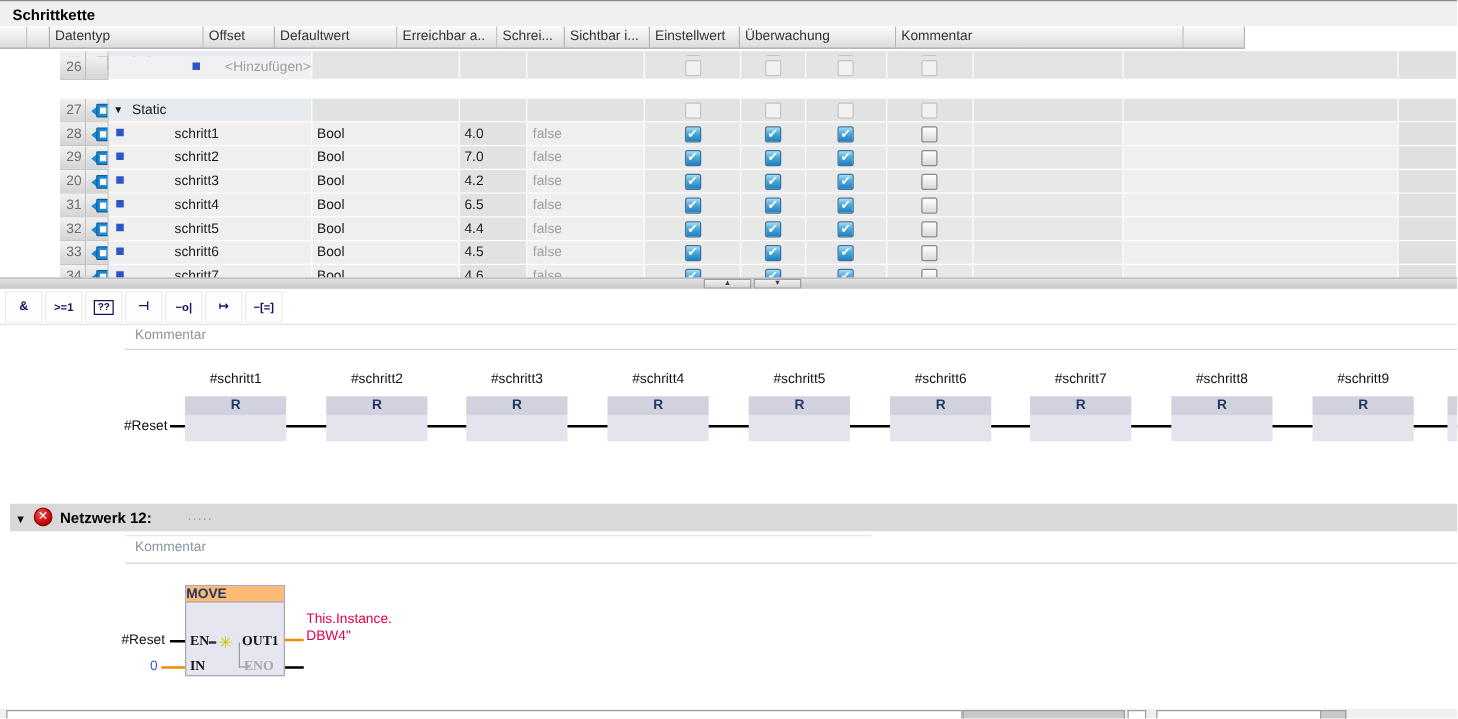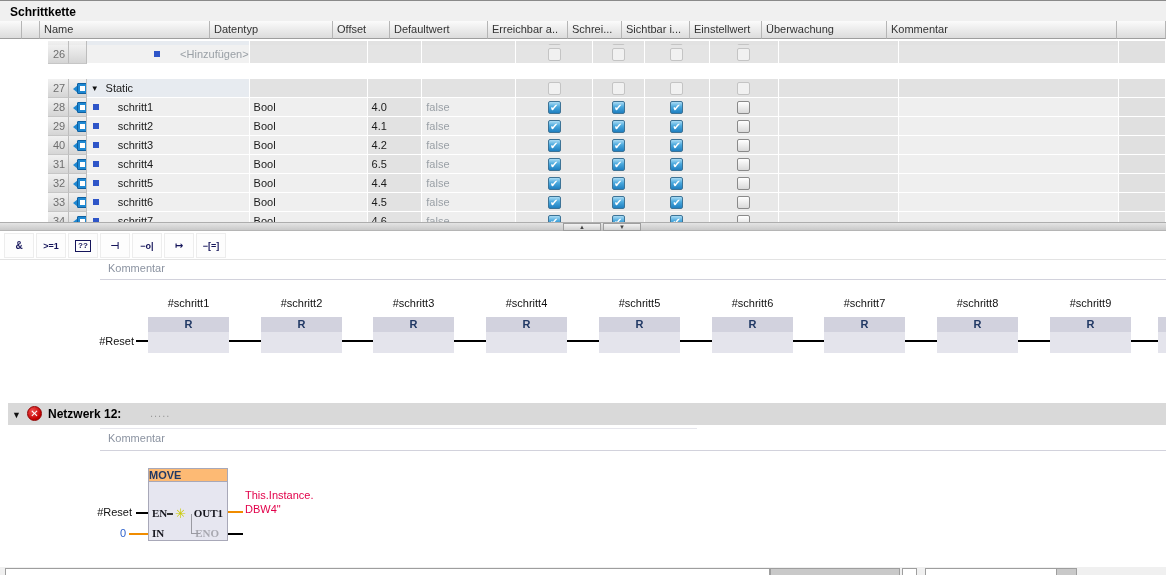--- a/index.html
+++ b/index.html
@@ -32,21 +32,21 @@
   .r-group .bgA { background:#e7ebf0; } .r-group .bgB { background:#e2e2e2; }
   .r-add   .bgA { background:#f1f1f1;text-align:right; } .r-add   .bgB { background:#e4e4e4; }
   .r-item  .bgA { background:#efefef; }
   .r-item  .bgB { background:#e8e8e8; }
   .r-item  .c-off { background:#e2e2e2; }
   .cbcell { display:flex; align-items:center; justify-content:center; padding:0; }
   .c-x { background:#e0e0e0 !important; }
   .gray { color:#9aa0a6; }
   .exp { display:inline-block; font-size:8px; color:#111; margin-right:7px; vertical-align:1px; }
   .bullet { display:inline-block; width:6px; height:6px; background:#2e55c8; margin:0 0 0 2px; vertical-align:1px; }
-  .ind1 { margin-left:20px; } .ind2 { margin-left:19px; }
+  .ind1 { margin-left:20px; } .ind2 { margin-left:41px; }
   
   .tagicon { display:inline-block; width:15px; height:12px; position:relative; margin-top:1px; }
   .tagicon .box { position:absolute; right:0; top:0; width:11px; height:11px; background:#1e88d2;
      border:1px solid #0d5fa0; border-radius:1px; }
   .tagicon .sq { position:absolute; right:3px; top:3px; width:5px; height:5px; background:#fff; }
   .tagicon .arr { position:absolute; left:0; top:2px; width:0; height:0;
      border-top:4px solid transparent; border-bottom:4px solid transparent; border-right:5px solid #1e88d2; }
   
   .cb { width:13px; height:13px; border-radius:2px; }
   .cb.on { border:1px solid #3d7396; background:linear-gradient(180deg,#aadcf5 0%,#49a8dd 45%,#1f7fc0 100%);
@@ -108,21 +108,20 @@
 <div id="screen">
 
   <div class="titlebar">
     <span class="t">Schrittkette</span>
   </div>
 
   <div class="vartable">
     <div class="thead">
       <div class="th w-num"></div>
       <div class="th w-ic"></div>
-      <div class="th w-name">Name</div>
       <div class="th w-type">Datentyp</div>
       <div class="th w-off">Offset</div>
       <div class="th w-def">Defaultwert</div>
       <div class="th w-c1">Erreichbar a..</div>
       <div class="th w-c2">Schrei...</div>
       <div class="th w-c3">Sichtbar i...</div>
       <div class="th w-c4">Einstellwert</div>
       <div class="th w-mon">Überwachung</div>
       <div class="th w-kom">Kommentar</div>
       <div class="th w-x"></div>
@@ -221,40 +220,40 @@
         </div>
       <div class="td bgB w-mon"></div>
       <div class="td bgA w-kom"></div>
       <div class="td w-x c-x"></div>
     </div>
     <div class="trow r-item" style="top:96px">
       <div class="td rowhdr w-num c-num">29</div>
       <div class="td rowhdr w-ic"><span class="tagicon"><span class="arr"></span><span class="box"></span><span class="sq"></span></span></div>
       <div class="td bgA w-name"><span class="bullet"></span><span class="ind2">schritt2</span></div>
       <div class="td bgA w-type">Bool</div>
-      <div class="td c-off w-off">4.1</div>
+      <div class="td c-off w-off">7.0</div>
       <div class="td bgA w-def gray">false</div>
       <div class="td bgB w-c1 cbcell">
           <span class="cb on"></span>
         </div>
       <div class="td bgB w-c2 cbcell">
           <span class="cb on"></span>
         </div>
       <div class="td bgB w-c3 cbcell">
           <span class="cb on"></span>
         </div>
       <div class="td bgB w-c4 cbcell">
           <span class="cb off"></span>
         </div>
       <div class="td bgB w-mon"></div>
       <div class="td bgA w-kom"></div>
       <div class="td w-x c-x"></div>
     </div>
     <div class="trow r-item" style="top:115px">
-      <div class="td rowhdr w-num c-num">40</div>
+      <div class="td rowhdr w-num c-num">20</div>
       <div class="td rowhdr w-ic"><span class="tagicon"><span class="arr"></span><span class="box"></span><span class="sq"></span></span></div>
       <div class="td bgA w-name"><span class="bullet"></span><span class="ind2">schritt3</span></div>
       <div class="td bgA w-type">Bool</div>
       <div class="td c-off w-off">4.2</div>
       <div class="td bgA w-def gray">false</div>
       <div class="td bgB w-c1 cbcell">
           <span class="cb on"></span>
         </div>
       <div class="td bgB w-c2 cbcell">
           <span class="cb on"></span>

